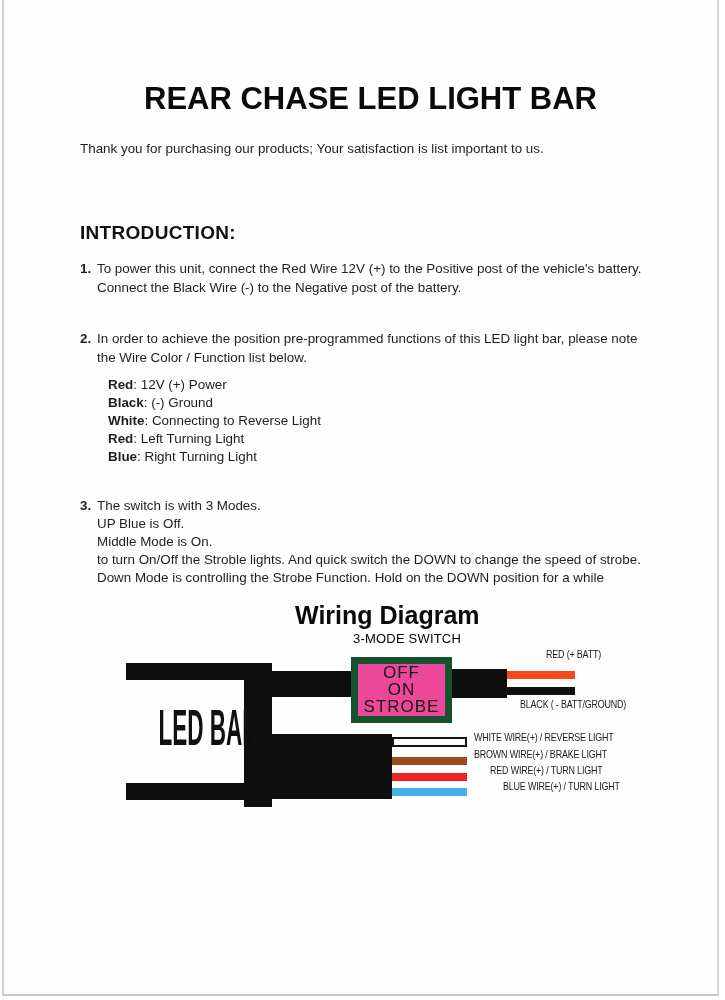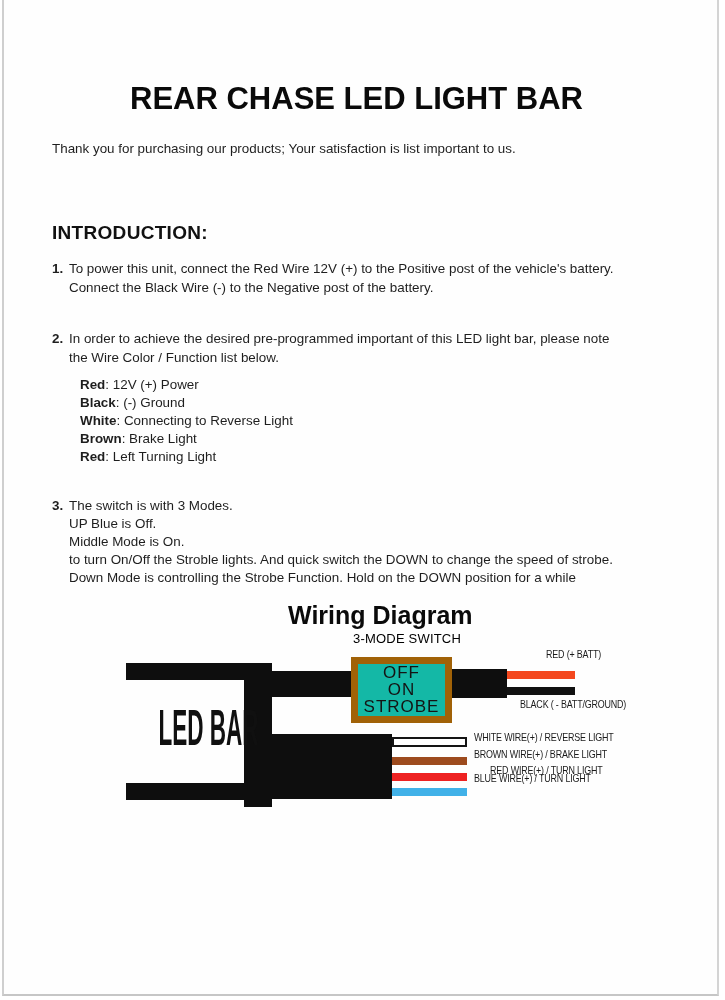--- a/index.html
+++ b/index.html
@@ -1,65 +1,65 @@
 <!DOCTYPE html>
 <html><head>
 <meta charset="utf-8">
 <style>
   html,body{margin:0;padding:0;background:#ffffff;}
   body{width:725px;height:1000px;font-family:"Liberation Sans",sans-serif;color:#1e1e1e;overflow:hidden;}
   .page{position:relative;margin-left:2px;width:717px;height:996px;background:#fefefe;
         border-left:2px solid #cfcfcf;border-right:2px solid #d4d4d4;border-bottom:2px solid #c6c6c6;
         box-sizing:border-box;}
-  .doc{padding:0 56px 0 48px;}
+  .doc{padding:0 56px 0 76px;}
   .title{padding-top:82px;margin:0;text-align:center;font-size:31px;font-weight:bold;color:#0a0a0a;
          letter-spacing:0px;line-height:34px;}
   .thankyou{margin-top:24px;font-size:13.4px;line-height:18px;}
   .intro{margin-top:64px;font-size:19px;font-weight:bold;color:#111;letter-spacing:0.3px;}
   .item{display:flex;font-size:13.4px;line-height:18.5px;}
   .item .num{width:17px;font-weight:bold;flex:none;}
   .item1{margin-top:16px;}
   .item2{margin-top:33px;}
   .item3{margin-top:31px;line-height:18px;}
   .wirelist{margin-top:9px;margin-left:28px;font-size:13.4px;line-height:18px;}
   .wirelist b{font-weight:bold;}
   
   .diagram{position:relative;margin-top:13px;height:218px;}
-  .dg-title{position:absolute;left:284px;top:1px;font-size:25px;font-weight:bold;color:#0a0a0a;white-space:nowrap;}
+  .dg-title{position:absolute;left:291px;top:1px;font-size:25px;font-weight:bold;color:#0a0a0a;white-space:nowrap;}
   .dg-switch-label{position:absolute;left:349px;top:31px;font-size:13px;color:#000000;white-space:nowrap;letter-spacing:0.2px;}
   .blk{position:absolute;background:#0e0e0e;}
   .lb-top{left:122px;top:63px;width:146px;height:17px;}
   .lb-right{left:240px;top:63px;width:28px;height:144px;}
   .lb-bottom{left:122px;top:183px;width:146px;height:17px;}
   .lb-text{position:absolute;left:122px;top:106px;width:118px;text-align:center;
            font-size:50px;font-weight:bold;color:#101010;line-height:44px;
            transform:scaleX(0.45);transform-origin:50% 50%;white-space:nowrap;}
   .conn-left{left:268px;top:71px;width:80px;height:26px;}
   .switch-box{position:absolute;left:347px;top:57px;width:101px;height:66px;box-sizing:border-box;
-              border:7px solid #a16207;background:#14b8a6;}
+              border:7px solid #14532d;background:#ec4899;}
   .switch-box .modes{width:100%;text-align:center;font-size:17px;line-height:17px;letter-spacing:1px;color:#141414;}
   .conn-right{left:448px;top:69px;width:55px;height:29px;}
   .wire{position:absolute;height:8px;}
   .batt-red{left:503px;top:71px;width:68px;}
   .batt-black{left:503px;top:87px;width:68px;}
   .dg-lbl{position:absolute;font-size:10.5px;color:#1a1a1a;white-space:nowrap;}
   .cond{display:inline-block;transform:scaleX(0.85);transform-origin:0 50%;letter-spacing:-0.2px;}
   .lbl-red-batt{left:542px;top:48px;text-align:right;}
   .lbl-black-batt{left:516px;top:98px;}
   .cable{left:268px;top:134px;width:120px;height:65px;}
   .out-wire{left:388px;width:75px;}
   .ow-0{top:137px;height:10px;box-sizing:border-box;border:2px solid #141414;}
   .ow-1{top:157px;}
   .ow-2{top:173px;}
   .ow-3{top:188px;}
   .out-lbl{left:470px;}
   .ol-0{top:131px;}
   .ol-1{top:148px;}
   .ol-2{top:164px;padding-left:16px;}
-  .ol-3{top:172px;}
+  .ol-3{top:180px;margin-left:29px;}
 </style>
 </head>
 <body>
 
 <div class="page">
   <div class="doc">
 
     <h1 class="title">REAR CHASE LED LIGHT BAR</h1>
 
     <div class="thankyou">Thank you for purchasing our products; Your satisfaction is list important to us.</div>
@@ -70,31 +70,31 @@
       <span class="num">1.</span>
       <span class="lines">
         <div>To power this unit, connect the Red Wire 12V (+) to the Positive post of the vehicle's battery.</div>
         <div>Connect the Black Wire (-) to the Negative post of the battery.</div>
       </span>
     </div>
 
     <div class="item item2">
       <span class="num">2.</span>
       <span class="lines">
-        <div>In order to achieve the desired pre-programmed important of this LED light bar, please note</div>
+        <div>In order to achieve the position pre-programmed functions of this LED light bar, please note</div>
         <div>the Wire Color / Function list below.</div>
       </span>
     </div>
 
     <div class="wirelist">
       <div><b>Red</b><span>: 12V (+) Power</span></div>
       <div><b>Black</b><span>: (-) Ground</span></div>
       <div><b>White</b><span>: Connecting to Reverse Light</span></div>
-      <div><b>Brown</b><span>: Brake Light</span></div>
       <div><b>Red</b><span>: Left Turning Light</span></div>
+      <div><b>Blue</b><span>: Right Turning Light</span></div>
     </div>
 
     <div class="item item3">
       <span class="num">3.</span>
       <span class="lines">
         <div>The switch is with 3 Modes.</div>
         <div>UP Blue is Off.</div>
         <div>Middle Mode is On.</div>
         <div>to turn On/Off the Stroble lights. And quick switch the DOWN to change the speed of strobe.</div>
         <div>Down Mode is controlling the Strobe Function. Hold on the DOWN position for a while</div>

